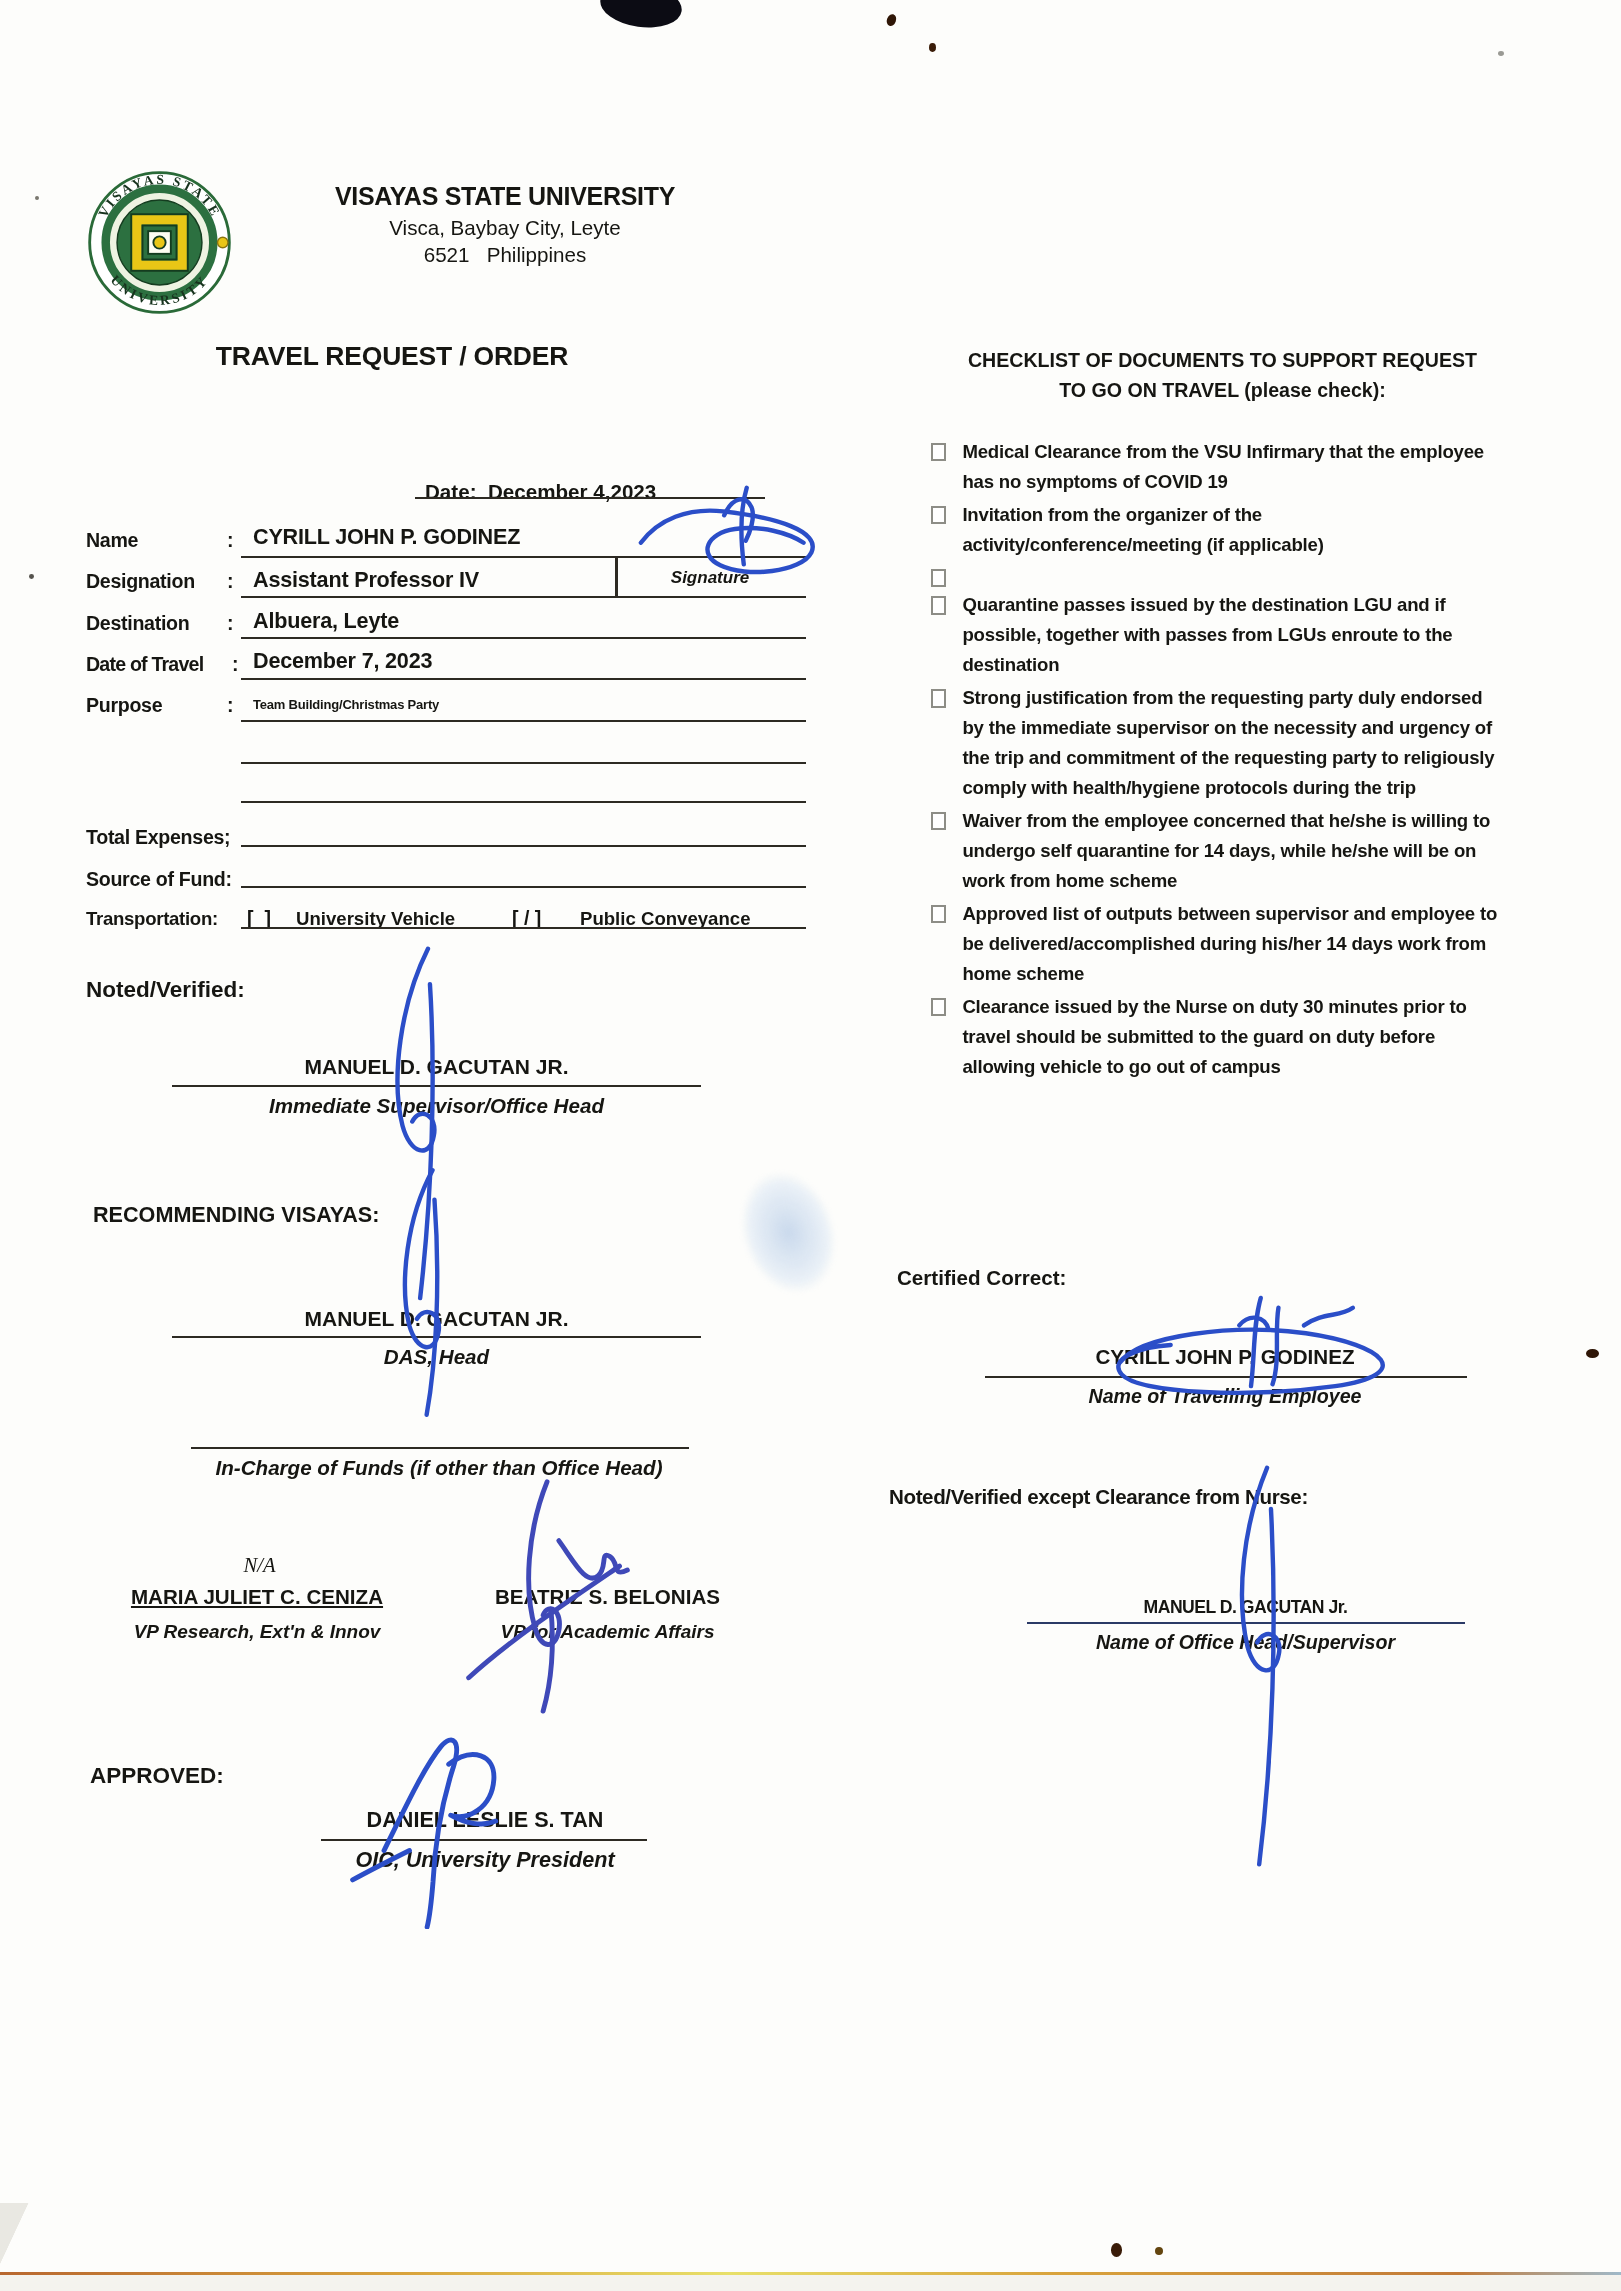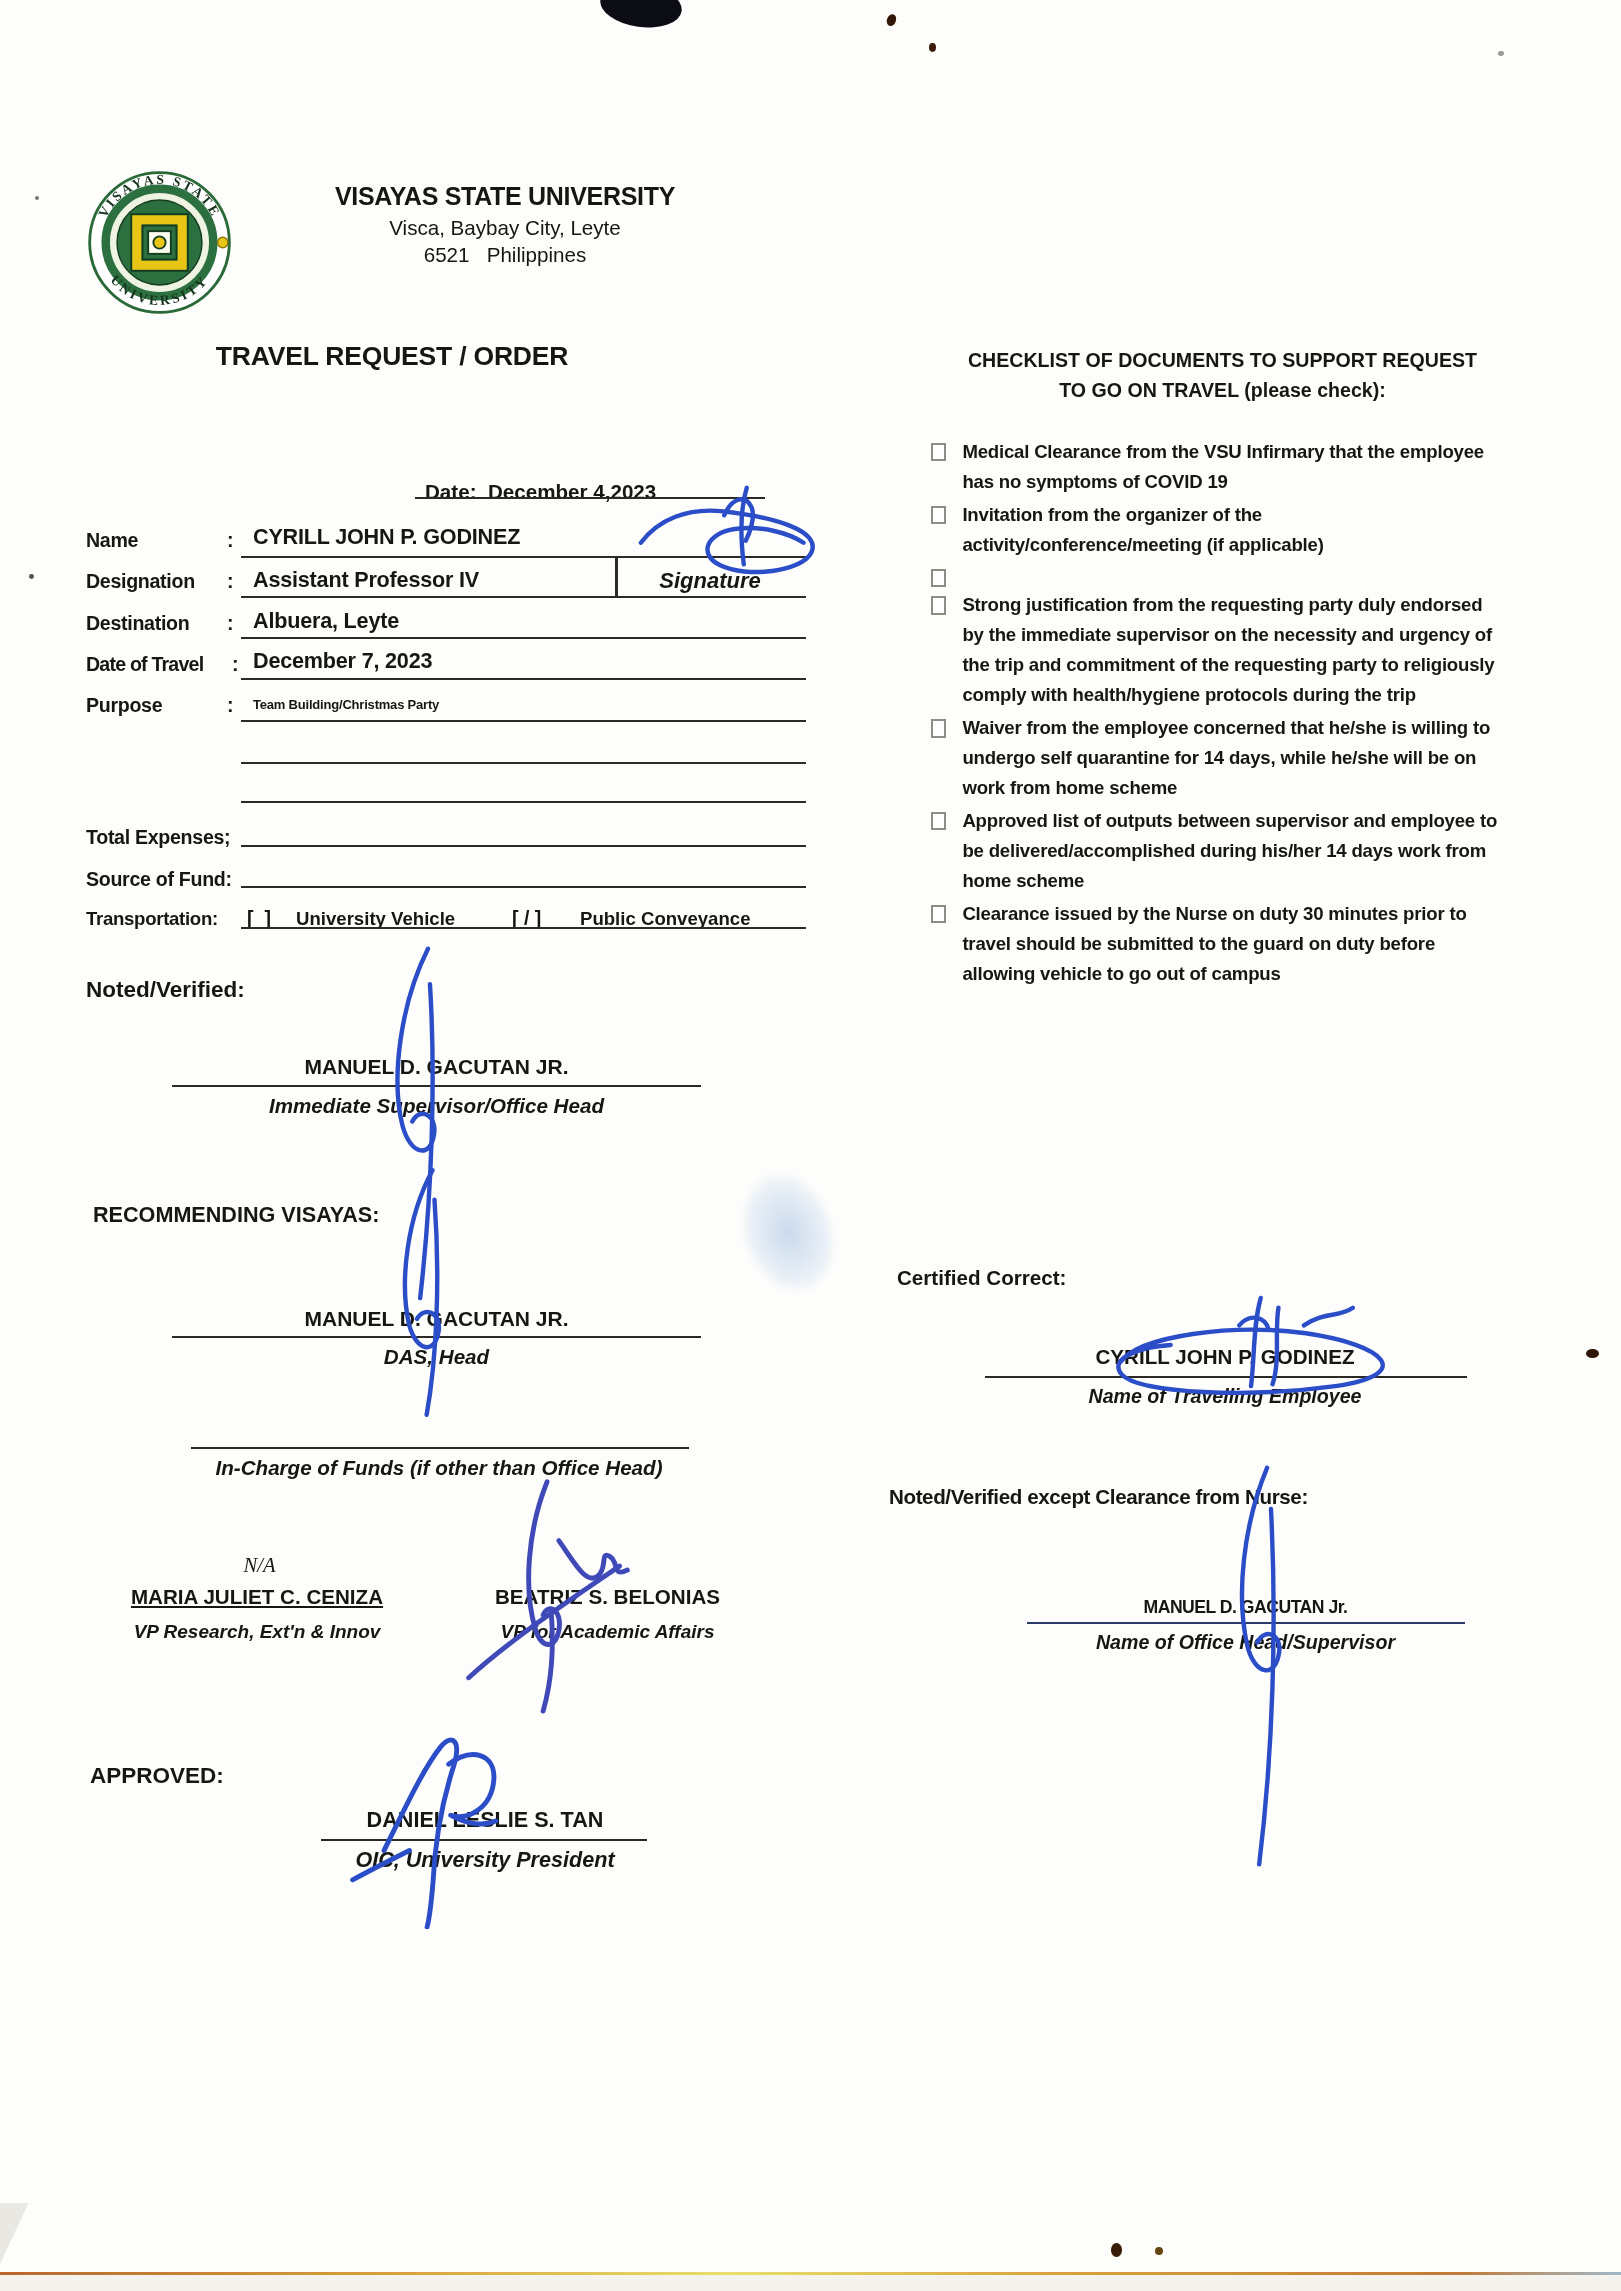--- a/index.html
+++ b/index.html
@@ -82,21 +82,21 @@
 
   <div class="lbl" style="left:86px;top:529px;">Name</div>
   <div class="colon" style="left:227px;top:529px;">:</div>
   <div class="val" style="left:253px;top:524px;font-size:21.6px;">CYRILL JOHN P. GODINEZ</div>
   <div class="ln" style="left:241px;top:556px;width:565px;"></div>
 
   <div class="lbl" style="left:86px;top:570px;">Designation</div>
   <div class="colon" style="left:227px;top:570px;">:</div>
   <div class="val" style="left:253px;top:567px;font-size:21.6px;">Assistant Professor IV</div>
   <div class="abs" style="left:615px;top:556px;width:2.5px;height:40px;background:#2d2a23;"></div>
-  <div class="abs ctr role" style="left:622px;top:568px;width:176px;font-size:22px;font-style:italic;">Signature</div>
+  <div class="abs ctr role" style="left:622px;top:568px;width:176px;font-size:17px;font-style:italic;">Signature</div>
   <div class="ln" style="left:241px;top:596px;width:565px;"></div>
 
   <div class="lbl" style="left:86px;top:612px;">Destination</div>
   <div class="colon" style="left:227px;top:612px;">:</div>
   <div class="val" style="left:253px;top:608px;font-size:21.6px;">Albuera, Leyte</div>
   <div class="ln" style="left:241px;top:637px;width:565px;"></div>
 
   <div class="lbl" style="left:86px;top:653px;letter-spacing:-0.8px;">Date of Travel</div>
   <div class="colon" style="left:232px;top:653px;">:</div>
   <div class="val" style="left:253px;top:648px;font-size:21.6px;">December 7, 2023</div>
@@ -159,20 +159,24 @@
     </div>
     <div class="checkrow">
       <span class="checkbox"></span>
       <span class="checktext" style="width:537px;">Invitation from the organizer of the activity/conference/meeting (if applicable)</span>
     </div>
     <div class="checkrow">
       <span class="checkbox"></span>
     </div>
     <div class="checkrow">
       <span class="checkbox"></span>
+      <span class="checktext" style="width:537px;">Quarantine passes issued by the destination LGU and if possible, together with passes from LGUs enroute to the destination</span>
+    </div>
+    <div class="checkrow">
+      <span class="checkbox"></span>
       <span class="checktext" style="width:537px;">Strong justification from the requesting party duly endorsed by the immediate supervisor on the necessity and urgency of the trip and commitment of the requesting party to religiously comply with health/hygiene protocols during the trip</span>
     </div>
     <div class="checkrow">
       <span class="checkbox"></span>
       <span class="checktext" style="width:537px;">Waiver from the employee concerned that he/she is willing to undergo self quarantine for 14 days, while he/she will be on work from home scheme</span>
     </div>
     <div class="checkrow">
       <span class="checkbox"></span>
       <span class="checktext" style="width:537px;">Approved list of outputs between supervisor and employee to be delivered/accomplished during his/her 14 days work from home scheme</span>
     </div>

